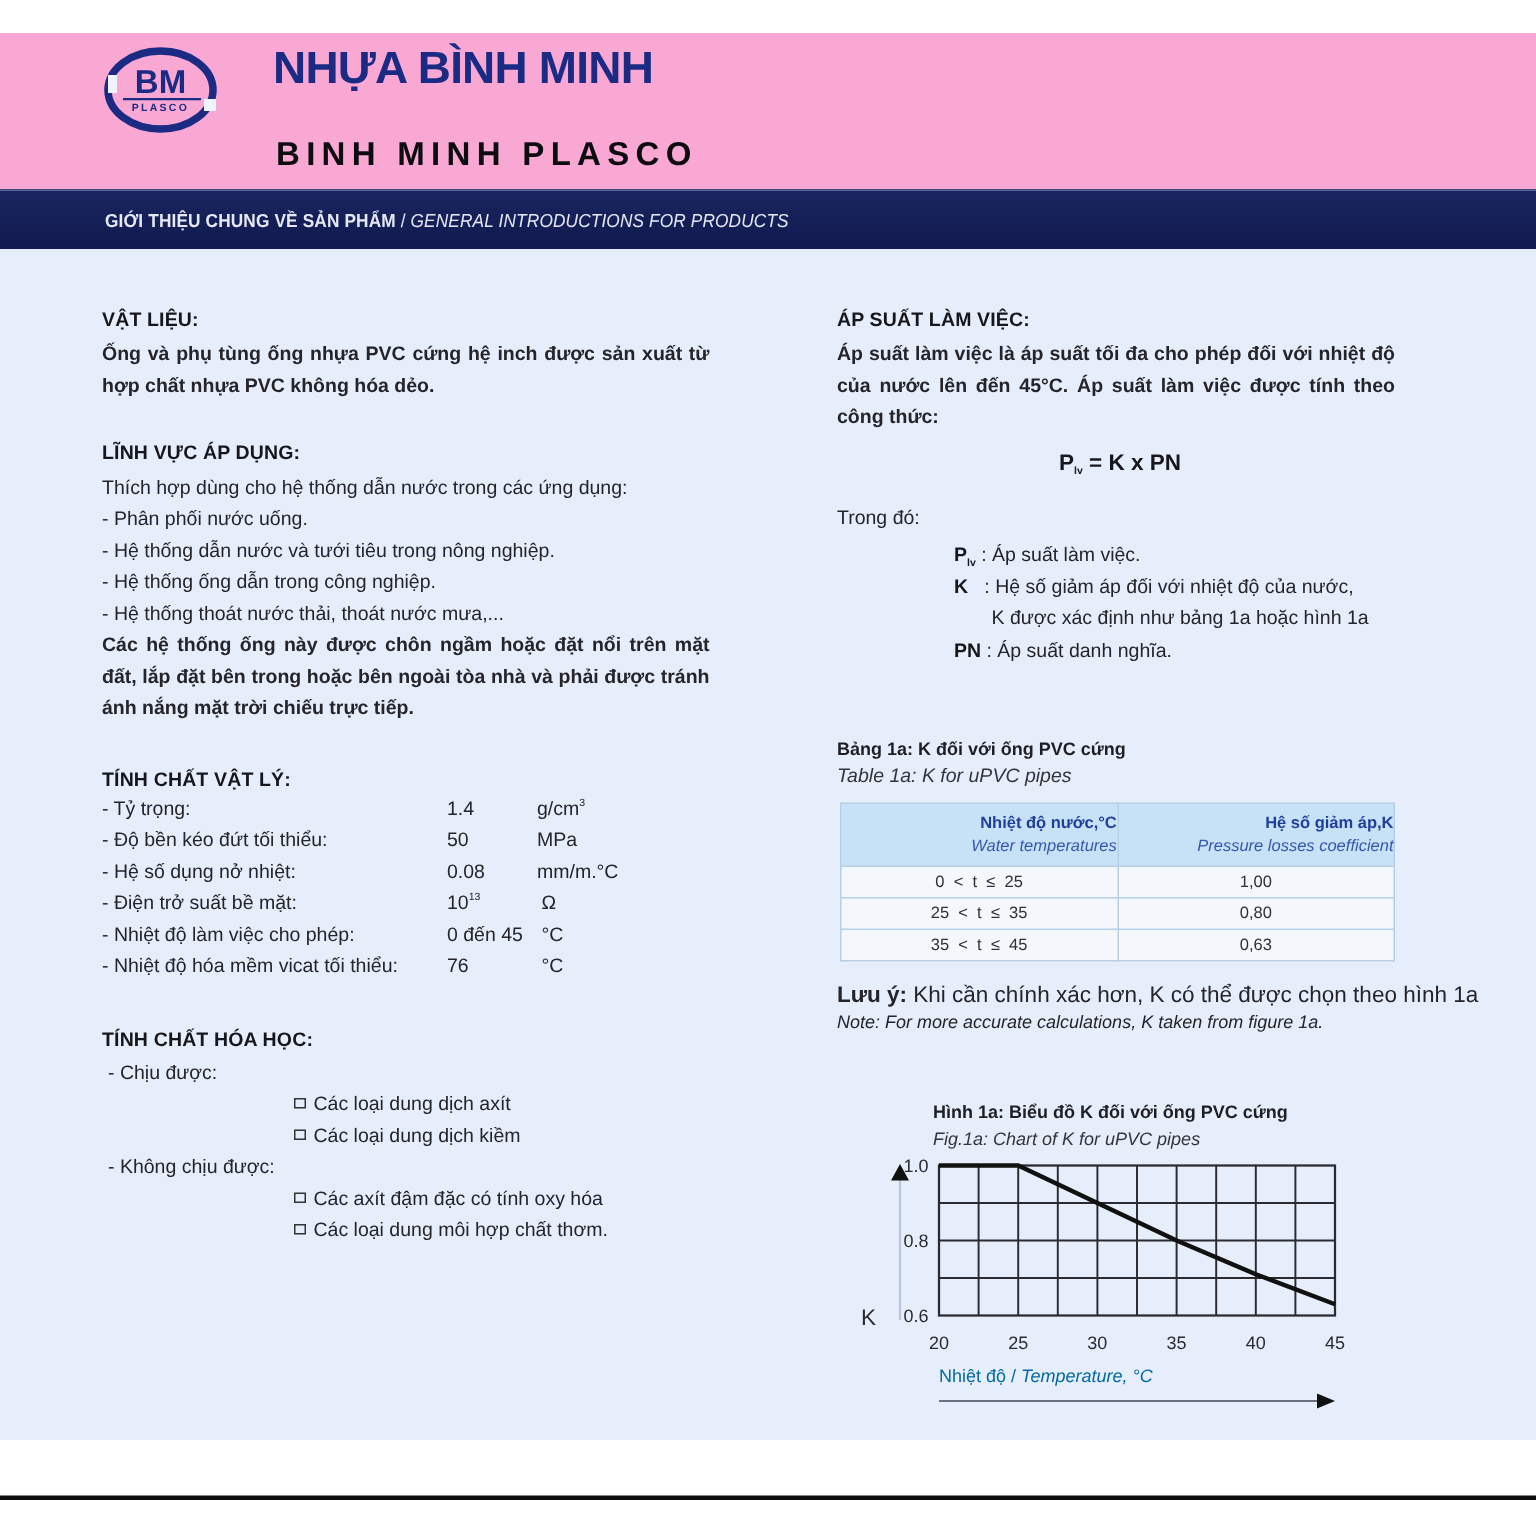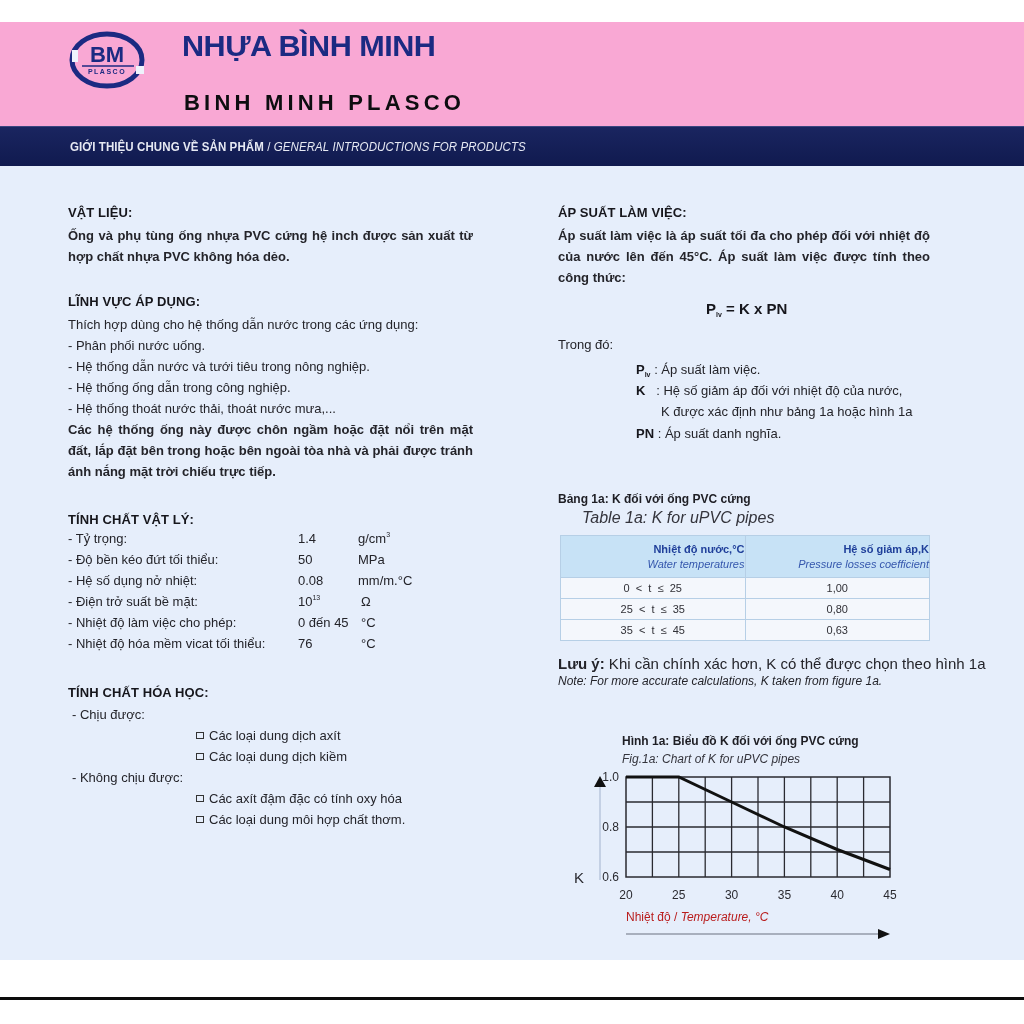--- a/index.html
+++ b/index.html
@@ -139,21 +139,21 @@
       <span>P</span><span class="sub">lv</span><span> = K x PN</span>
     </div>
 
     <div class="abs p" style="top:312px;">Trong đó:</div>
     <div class="def-row" style="top:340px;"><b>P</b><b class="sub">lv</b><span> : Áp suất làm việc.</span></div>
     <div class="def-row" style="top:361px; white-space:pre;"><b>K</b><span>   : Hệ số giảm áp đối với nhiệt độ của nước,</span></div>
     <div class="def-row" style="top:382px; left:103px;">K được xác định như bảng 1a hoặc hình 1a</div>
     <div class="def-row" style="top:404px;"><b>PN</b><span> : Áp suất danh nghĩa.</span></div>
 
     <div class="abs" style="top:470px; font-size:12px; font-weight:700; color:#1e1e24;">Bảng 1a: K đối với ống PVC cứng</div>
-    <div class="abs" style="top:487px; font-size:16px; font-style:italic; color:#34343c;margin-left:24px;">Table 1a: K for uPVC pipes</div>
+    <div class="abs" style="top:487px; font-size:13px; font-style:italic; color:#34343c;">Table 1a: K for uPVC pipes</div>
 
     <table class="k-table">
       <thead>
         <tr>
           <th style="width:50%;"><span>Nhiệt độ nước,°C</span><span class="en">Water temperatures</span></th>
           <th><span>Hệ số giảm áp,K</span><span class="en">Pressure losses coefficient</span></th>
         </tr>
       </thead>
       <tbody>
         <tr>
@@ -212,19 +212,19 @@
           <text x="731.6" y="899" text-anchor="middle">30</text>
           <text x="784.4" y="899" text-anchor="middle">35</text>
           <text x="837.2" y="899" text-anchor="middle">40</text>
           <text x="890" y="899" text-anchor="middle">45</text>
         </g>
 
       <line x1="626" y1="934" x2="880" y2="934" stroke="#6a7080" stroke-width="1.2"></line>
       <polygon points="878,929 890,934 878,939" fill="#111"></polygon>
     </g>
   </svg>
-  <div class="abs" style="left:626px; top:888px; font-size:12px; color:#b91c1c; white-space:nowrap;"><span>Nhiệt độ / </span><i>Temperature, °C</i></div>
+  <div class="abs" style="left:626px; top:888px; font-size:12px; color:#0369a1; white-space:nowrap;"><span>Nhiệt độ / </span><i>Temperature, °C</i></div>
 
 </div>
 
 <div class="footer-white"></div>
 <div class="footer-rule"></div>
 <div class="footer-bottom"></div>
 
 </body></html>

